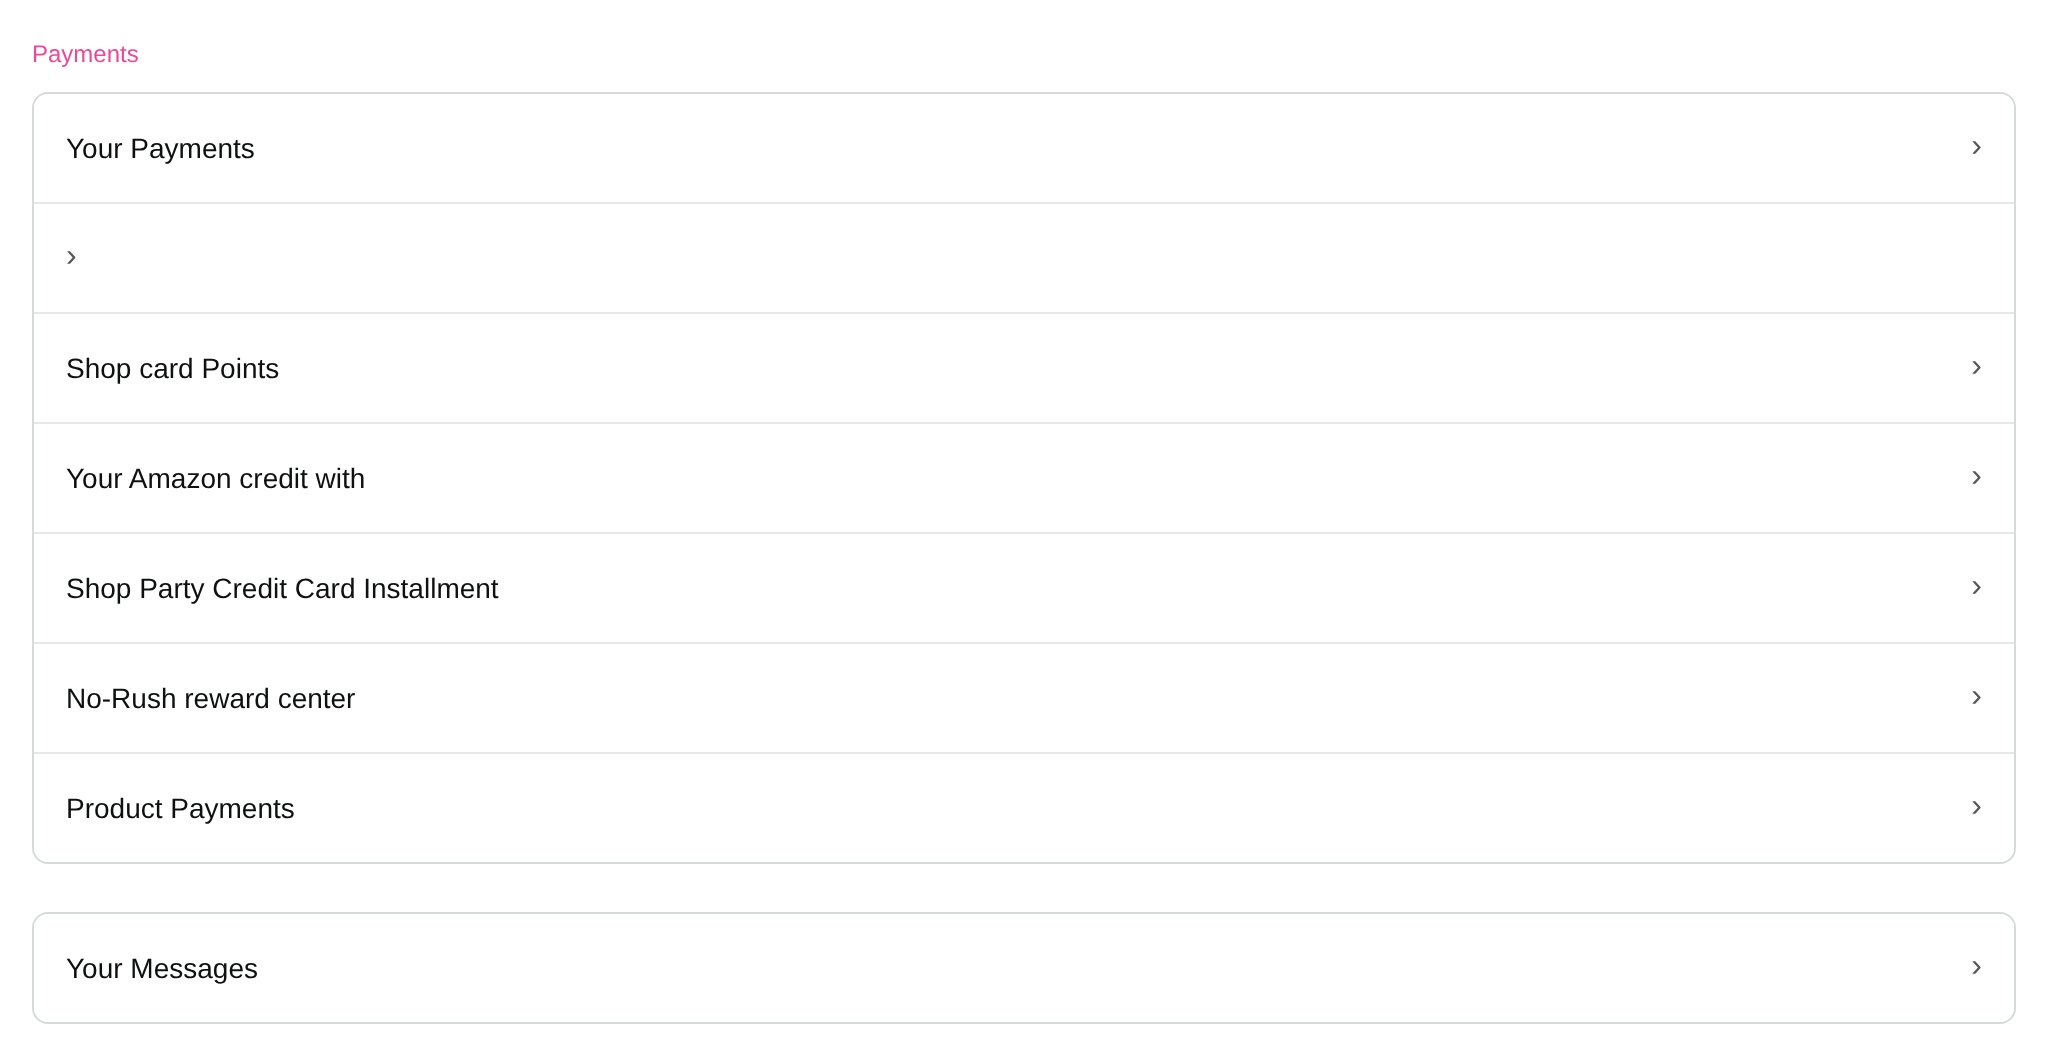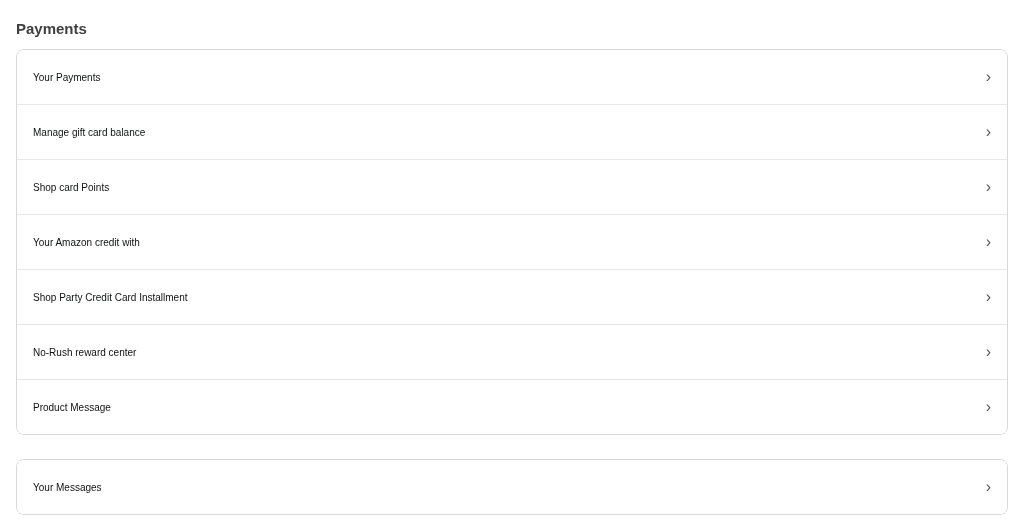--- a/index.html
+++ b/index.html
@@ -10,24 +10,24 @@
 
     body {
       font-family: Arial, sans-serif;
       background-color: #ffffff;
       color: #0F1111;
       padding: 20px 16px;
       font-size: 14px;
     }
 
     .section-title {
-      font-size: 15px;
-      font-weight: 700;
+      font-size: 12px;
+      font-weight: 400;
       margin-bottom: 12px;
-      color: #404040;
+      color: #ec4899;
     }
 
     .card {
       border: 1px solid #D5D9D9;
       border-radius: 8px;
       overflow: hidden;
       margin-bottom: 24px;
     }
 
     .list-item {
@@ -40,21 +40,21 @@
       border-bottom: 1px solid #E7E7E7;
       text-decoration: none;
       color: #0F1111;
     }
 
     .list-item:last-child {
       border-bottom: none;
     }
 
     .list-item-label {
-      font-size: 10px;
+      font-size: 14px;
       color: #0F1111;
     }
 
     .chevron-icon {
       color: #565959;
       font-size: 16px;
       flex-shrink: 0;
     }
   </style>
 </head>
@@ -62,41 +62,40 @@
 
 <div>
   <h2 class="section-title">Payments</h2>
   <div class="card">
 
   <div class="list-item">
         <span class="list-item-label">Your Payments</span>
         <span class="chevron-icon">›</span>
       </div>
       <div class="list-item">
-        <span class="list-item-label">Manage gift card balance</span>
         <span class="chevron-icon">›</span>
       </div>
       <div class="list-item">
         <span class="list-item-label">Shop card Points</span>
         <span class="chevron-icon">›</span>
       </div>
       <div class="list-item">
         <span class="list-item-label">Your Amazon credit with</span>
         <span class="chevron-icon">›</span>
       </div>
       <div class="list-item">
         <span class="list-item-label">Shop Party Credit Card Installment</span>
         <span class="chevron-icon">›</span>
       </div>
       <div class="list-item">
         <span class="list-item-label">No-Rush reward center</span>
         <span class="chevron-icon">›</span>
       </div>
       <div class="list-item">
-        <span class="list-item-label">Product Message</span>
+        <span class="list-item-label">Product Payments</span>
         <span class="chevron-icon">›</span>
       </div>
     </div>
 </div>
 
 <div>
   <div class="card">
 
   <div class="list-item">
         <span class="list-item-label">Your Messages</span>

